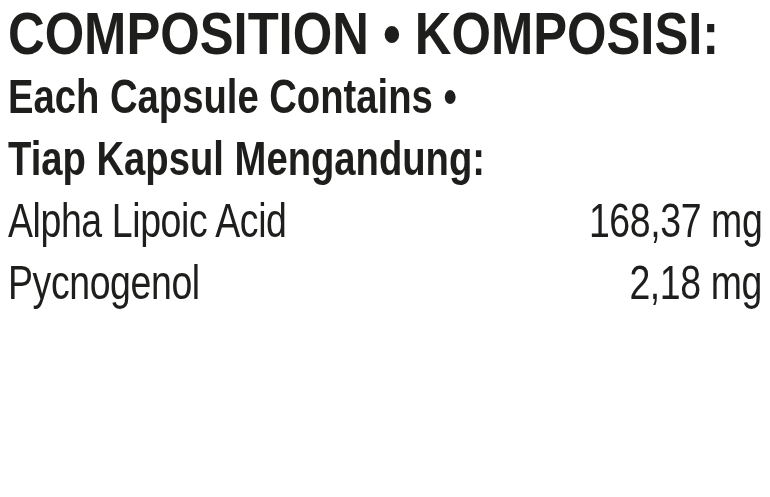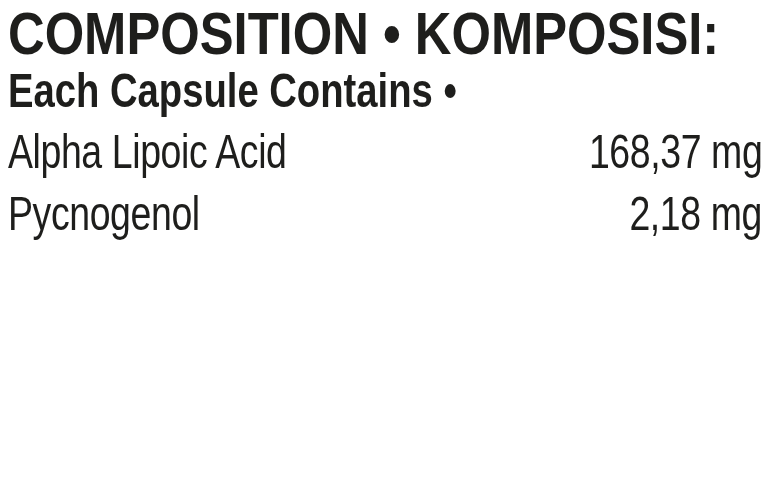--- a/index.html
+++ b/index.html
@@ -17,21 +17,21 @@
   .label-panel {
     box-sizing: border-box;
     width: 770px;
     height: 497px;
     padding: 6px 8px 0 8px;
     background: #ffffff;
   }
   .line {
     height: 62px;
     display: flex;
-    align-items: flex-start;
+    align-items: flex-end;
     justify-content: space-between;
     white-space: nowrap;
     overflow: visible;
   }
   .line.title-line {
     height: 56px;
     align-items: center;
   }
   .txt {
     display: inline-block;
@@ -65,20 +65,23 @@
 <div class="label-panel">
 
   <div class="line title-line">
     <span class="txt title-text">COMPOSITION • KOMPOSISI:</span>
   </div>
 
   <div class="line">
     <span class="txt hdr-text">Each Capsule Contains •</span>
   </div>
 
+  <div class="line">
+    <span class="txt hdr-text">Tiap Kapsul Mengandung:</span>
+  </div>
 
   <div class="line row">
     <span class="txt row-text cond-l">Alpha Lipoic Acid</span>
     <span class="txt row-text cond-r">168,37 mg</span>
   </div>
 
 
 
 
   <div class="line row">

